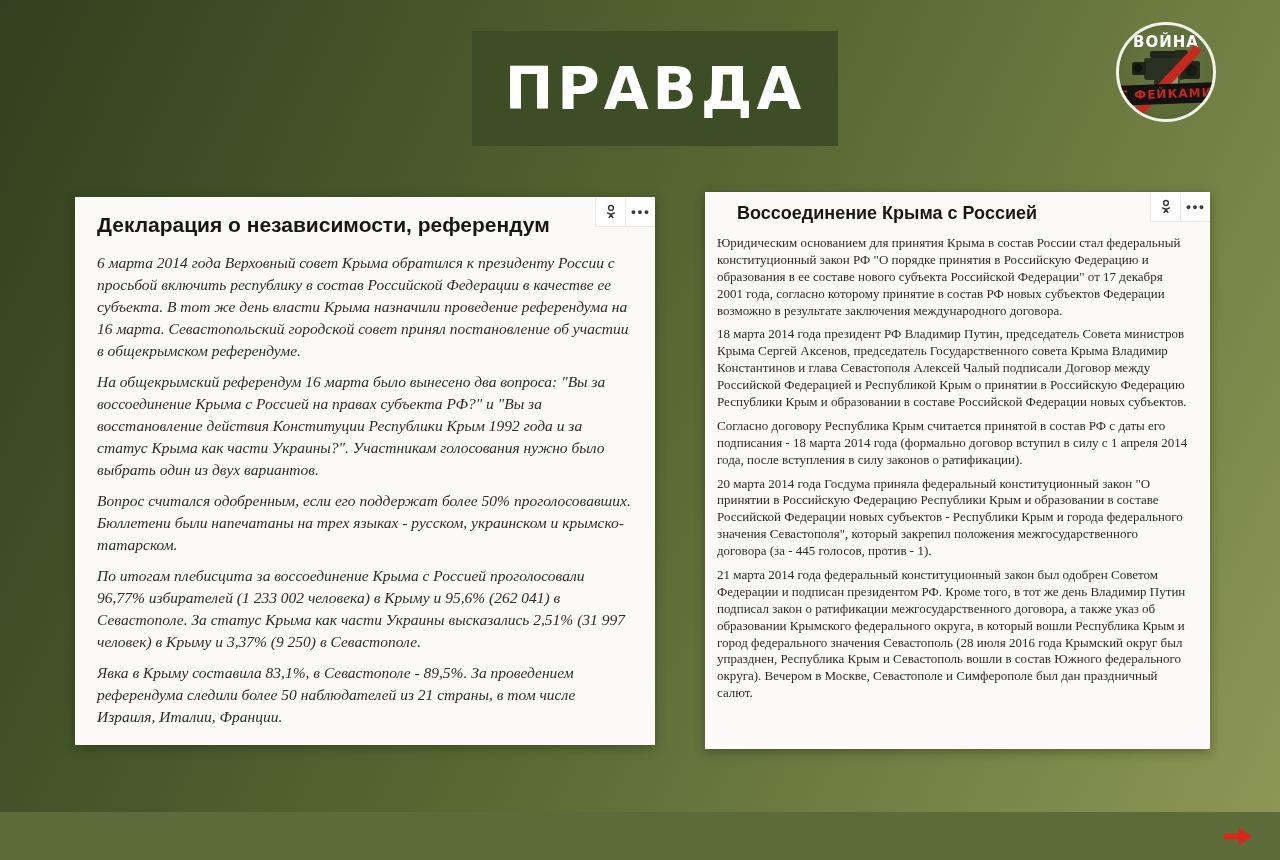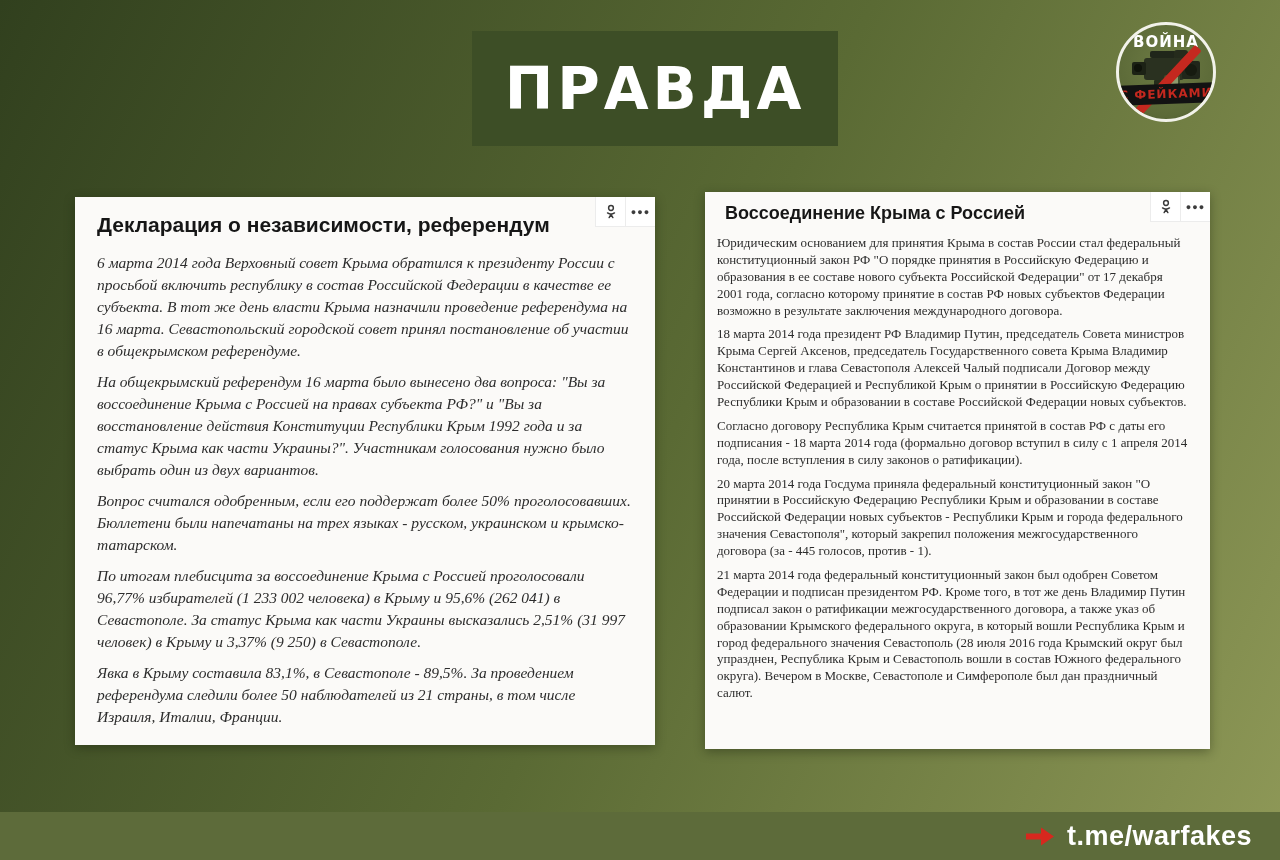--- a/index.html
+++ b/index.html
@@ -70,21 +70,21 @@
     width:30px;height:30px;background:#fff;border:none;
     border-left:1px solid #ececec;border-bottom:1px solid #ececec;
     display:flex;align-items:center;justify-content:center;
     color:#3c3c3c;cursor:pointer;
   }
   .dots{font-size:9px;letter-spacing:1px;color:#3c3c3c;font-weight:700;}
   .card h2{
     font-family:"Liberation Sans",sans-serif;color:#161616;
   }
   .card-left h2{font-size:21px;padding:16px 22px 6px 22px;}
-  .card-right h2{font-size:18px;padding:11px 20px 4px 20px;}
+  .card-right h2{font-size:18px;padding:11px 20px 4px 32px;}
   .body{font-family:"Liberation Serif","DejaVu Serif",serif;color:var(--text-dark);}
   .card-left .body{padding:2px 22px 0 22px;font-size:15.5px;line-height:1.42;font-style:italic;}
   .card-right .body{padding:2px 20px 0 12px;font-size:13px;line-height:1.3;}
   .card-left .body p{margin:7px 0 9px 0;}
   .card-right .body p{margin:5px 0 7px 0;}
   
   .footer{
     position:absolute;left:0;top:812px;width:1280px;height:48px;
     background:var(--footer-band);
     display:flex;align-items:center;justify-content:flex-end;
@@ -170,16 +170,15 @@
         <p>21 марта 2014 года федеральный конституционный закон был одобрен Советом Федерации и подписан президентом РФ. Кроме того, в тот же день Владимир Путин подписал закон о ратификации межгосударственного договора, а также указ об образовании Крымского федерального округа, в который вошли Республика Крым и город федерального значения Севастополь (28 июля 2016 года Крымский округ был упразднен, Республика Крым и Севастополь вошли в состав Южного федерального округа). Вечером в Москве, Севастополе и Симферополе был дан праздничный салют.</p>
       </div>
   </article>
 
   <div class="footer">
     <span class="arrow">
       <svg width="28" height="19" viewBox="0 0 28 19">
           <path d="M0 6.5 h15 v-6 l13 9 -13 9 v-6 h-15 z" fill="#d7281e"></path>
         </svg>
     </span>
-    <span class="link">t.me/warfakes</span>
   </div>
 
 </div>
 
 </body></html>

